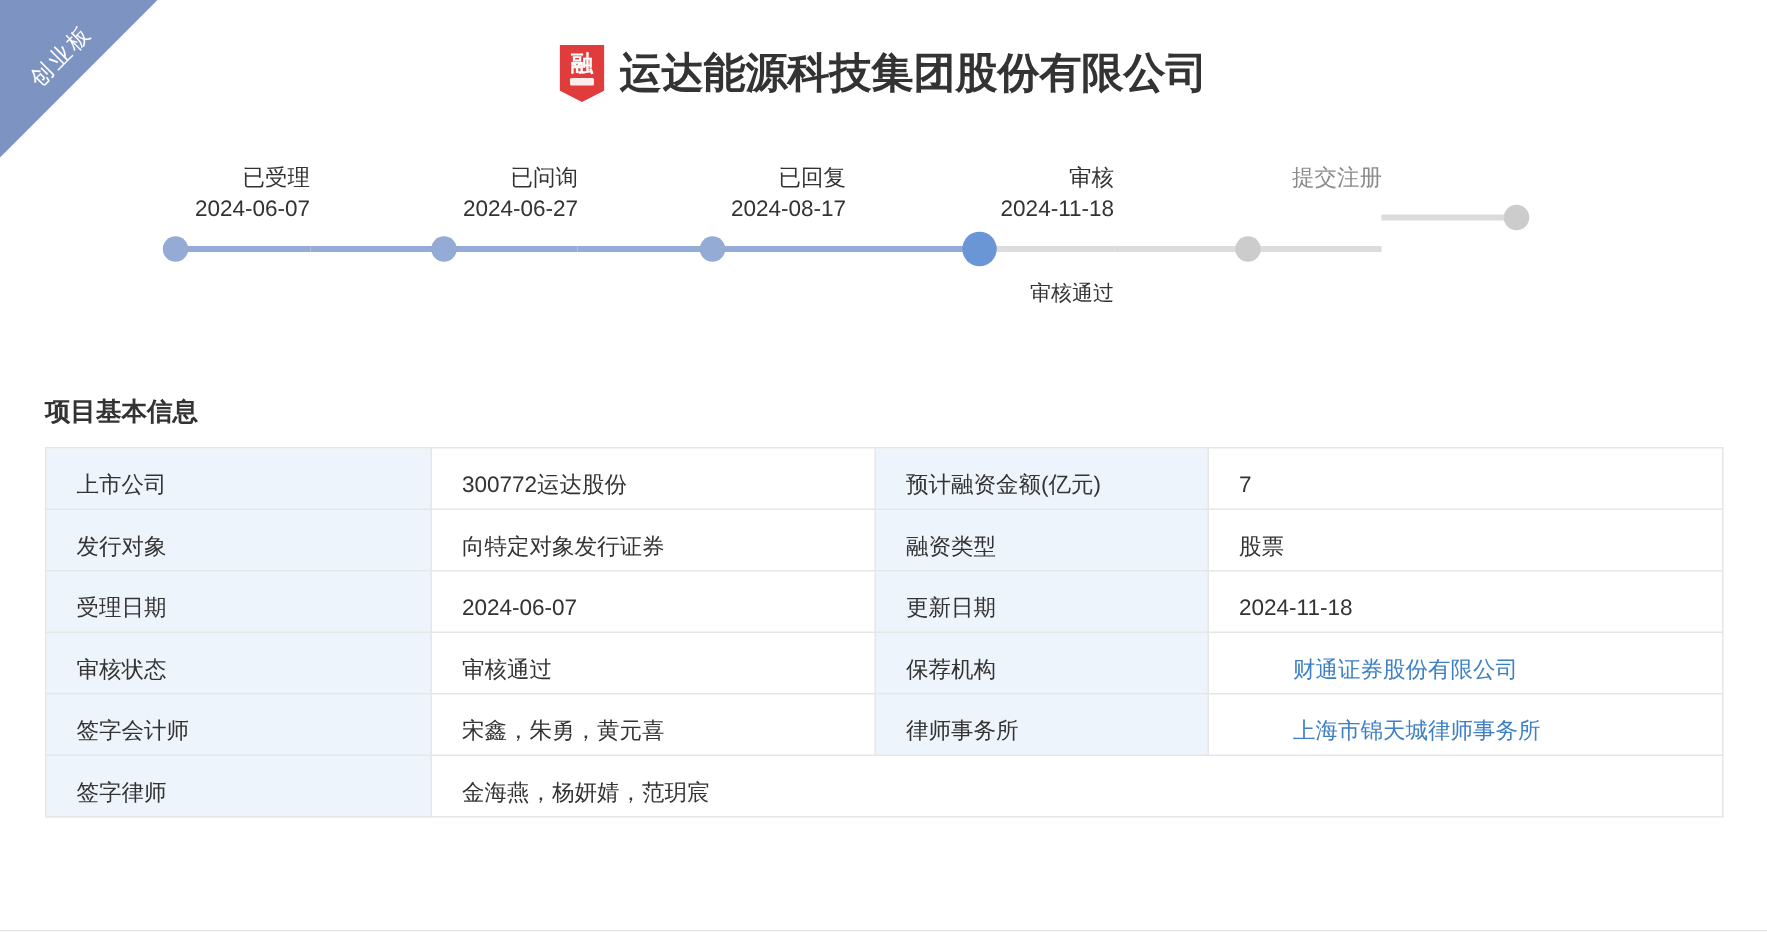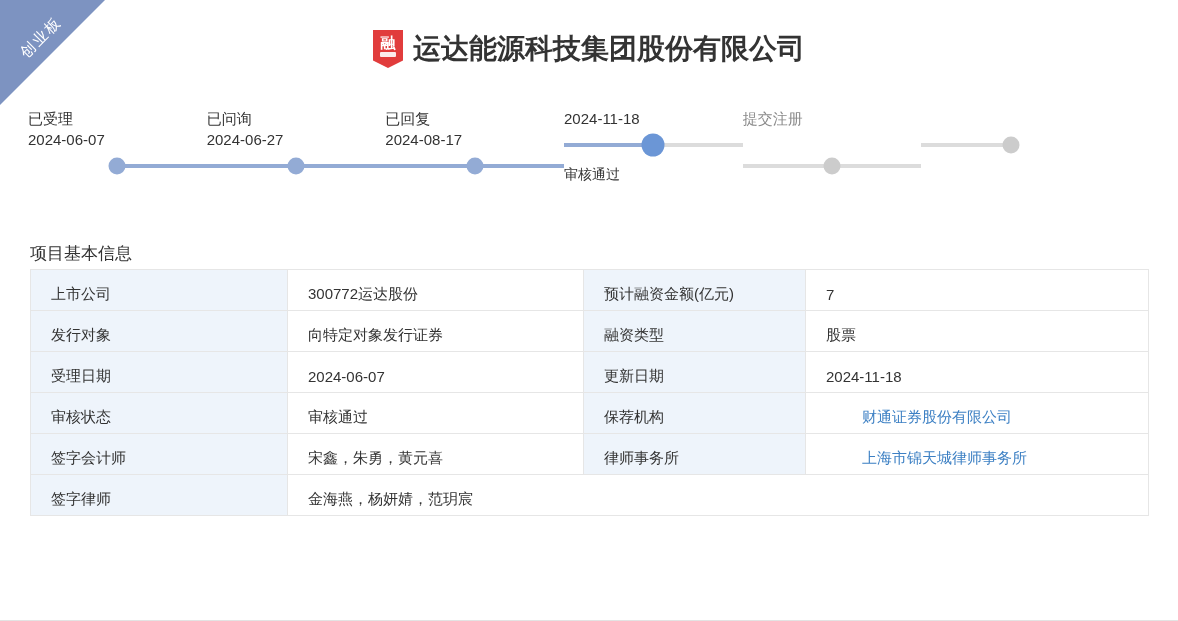--- a/index.html
+++ b/index.html
@@ -22,36 +22,36 @@
   .header{display:flex;justify-content:center;align-items:center;gap:10px;padding-top:30px;}
   .icon-bookmark{width:30px;height:38px;background:var(--brand-red);
     clip-path:polygon(0 0,100% 0,100% 80%,50% 100%,0 80%);
     display:flex;flex-direction:column;align-items:center;padding-top:5px;color:#fff;flex:0 0 auto;}
   .icon-char{font-size:15px;font-weight:bold;line-height:15px;}
   .icon-sub{width:16px;height:5px;background:rgba(255,255,255,.9);margin-top:2px;border-radius:1px;}
   .page-title{font-size:28px;font-weight:700;color:var(--text);}
 
   
   .timeline{display:flex;margin:40px 0 0 28px;width:1072px;}
-  .step{flex:1;text-align:left;position:relative;}
+  .step{flex:1;text-align:right;position:relative;}
   .step-label{font-size:15px;color:var(--text);height:21px;line-height:21px;}
   .step.pending .step-label{color:var(--muted);}
   .step-date{font-size:15px;color:var(--text);height:22px;line-height:22px;}
   .step-track{position:relative;height:24px;margin-top:3px;}
   .tl-line{position:absolute;top:50%;transform:translateY(-50%);height:4px;width:50%;}
   .tl-line.left{left:0;} .tl-line.right{right:0;}
   .tl-line.blue{background:var(--done);} .tl-line.gray{background:var(--pending-line);}
   .dot{position:absolute;left:50%;top:50%;transform:translate(-50%,-50%);
     width:17px;height:17px;border-radius:50%;background:var(--done);z-index:2;}
   .step.pending .dot{background:var(--pending-dot);}
   .step.active .dot{width:23px;height:23px;background:var(--active);}
   .step-sub{margin-top:9px;font-size:14px;color:var(--text);height:18px;}
 
   
-  .section-title{margin:58px 0 4px 30px;font-size:17px;font-weight:400;color:var(--text);}
+  .section-title{margin:58px 0 12px 30px;font-size:17px;font-weight:700;color:var(--text);}
   table.info{border-collapse:collapse;table-layout:fixed;width:1118px;margin-left:30px;font-size:15px;}
   table.info td{border:1px solid var(--table-border);height:41px;padding:8px 10px 0 20px;
     vertical-align:middle;color:var(--text);}
   td.lbl{background:var(--label-bg);}
   td.val a{color:var(--link);text-decoration:none;cursor:pointer;margin-left:36px;}
 </style>
 </head>
 <body>
 
 <div class="page">
@@ -89,20 +89,21 @@
     <div class="step done">
       <div class="step-label">已回复</div>
       <div class="step-date">2024-08-17</div>
       <div class="step-track">
         <span class="tl-line left blue"></span>
         <span class="tl-line right blue"></span>
         <span class="dot"></span>
       </div>
     </div>
     <div class="step active">
+      <div class="step-label">审核</div>
       <div class="step-date">2024-11-18</div>
       <div class="step-track">
         <span class="tl-line left blue"></span>
         <span class="tl-line right gray"></span>
         <span class="dot"></span>
       </div>
       <div class="step-sub">审核通过</div>
     </div>
     <div class="step pending">
       <div class="step-label">提交注册</div>

